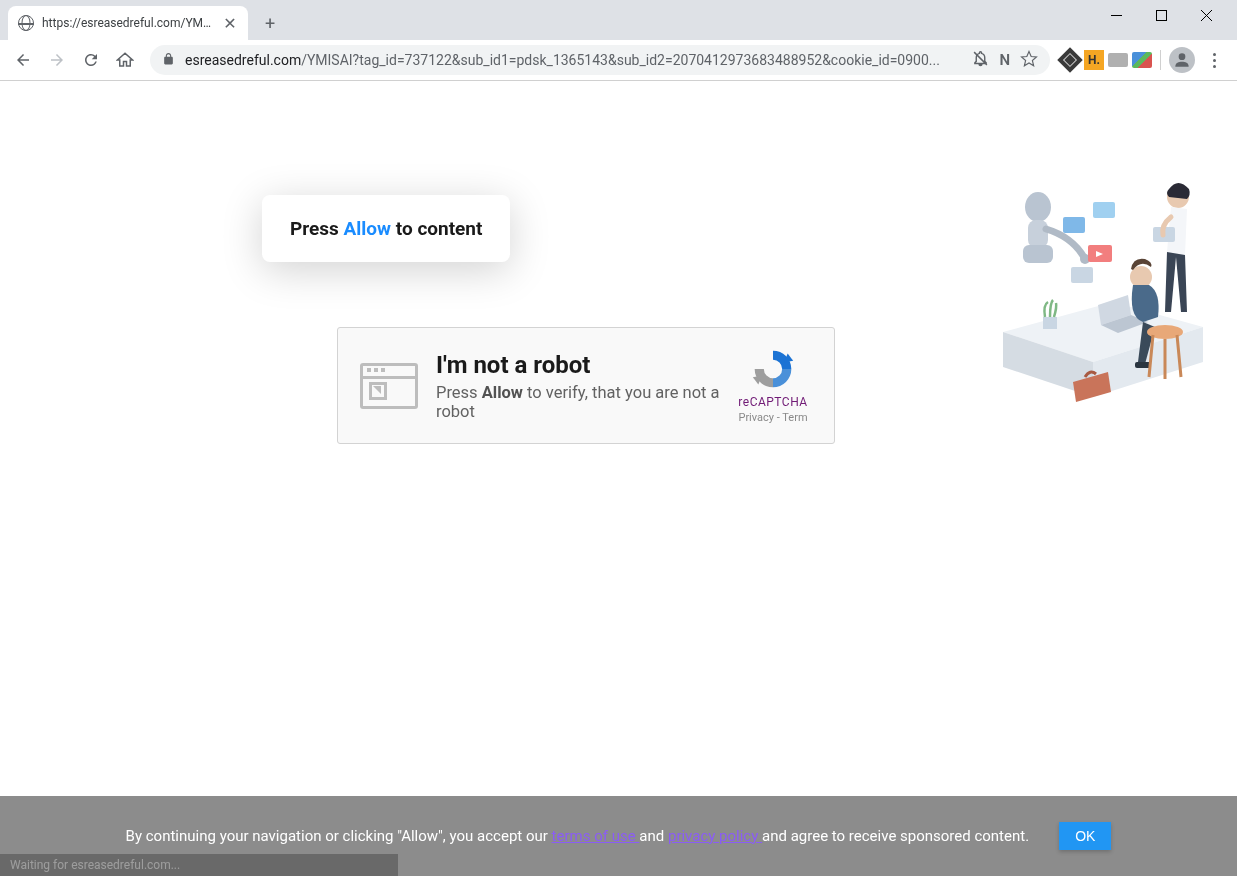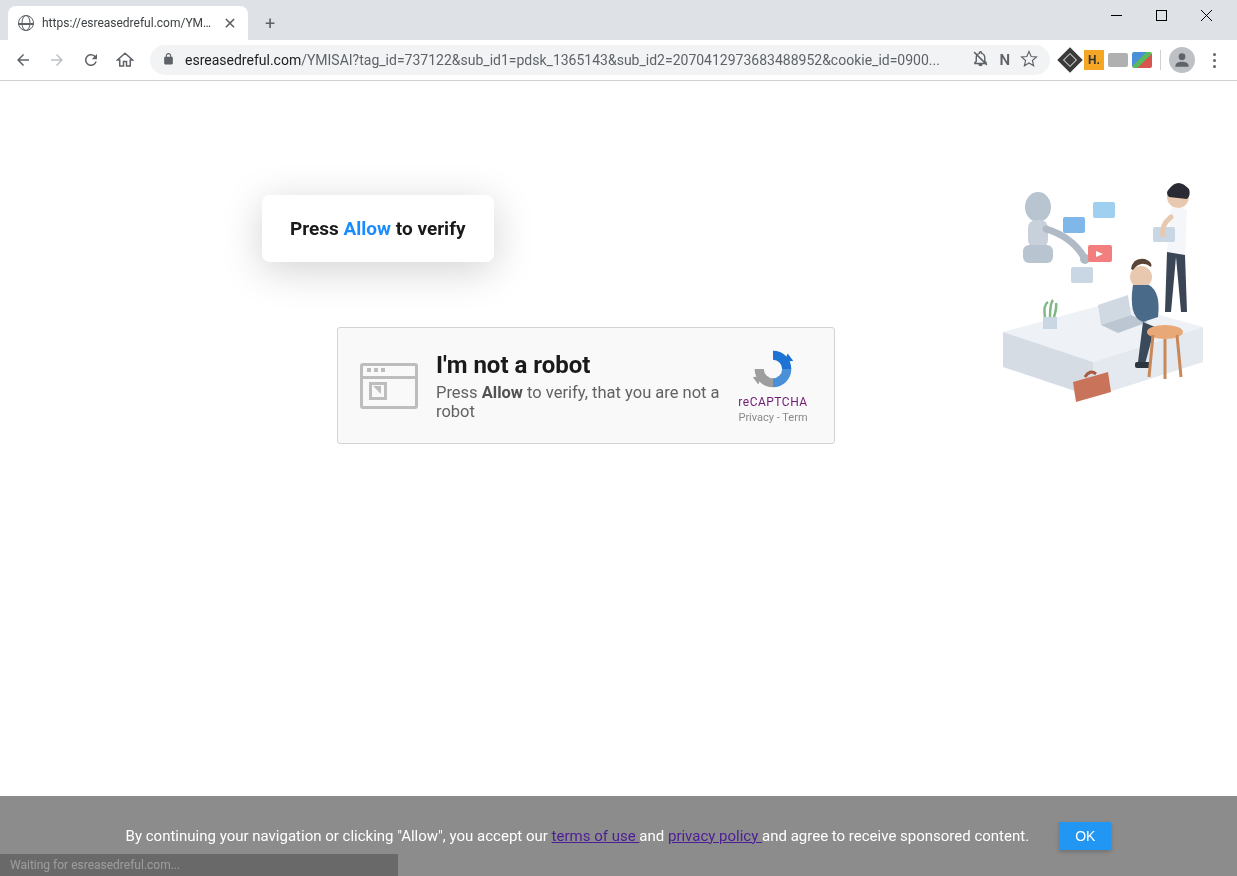--- a/index.html
+++ b/index.html
@@ -345,21 +345,21 @@
   color: #fff;
   font-size: 15px;
   padding: 0 30px;
   gap: 30px;
 }
 .cookie-text {
   text-align: center;
   line-height: 1.5;
 }
 .cookie-text a {
-  color: #4c1d95;
+  color: #8b5cf6;
   text-decoration: underline;
 }
 .cookie-ok {
   background: #2196f3;
   color: #fff;
   border: none;
   padding: 6px 16px;
   font-size: 14px;
   cursor: pointer;
   box-shadow: 0 2px 4px rgba(0,0,0,0.2);
@@ -463,21 +463,21 @@
         <span></span>
         <span></span>
         <span></span>
       </div>
   </div>
 </div>
 
 <div class="page">
 
   <div class="allow-bubble">
-    <span>Press </span><span class="allow-word">Allow</span><span> to verify</span>
+    <span>Press </span><span class="allow-word">Allow</span><span> to content</span>
   </div>
 
   <div class="captcha-box">
     <div class="window-frame">
       <div class="dots">
           <span></span>
           <span></span>
           <span></span>
         </div>
       <div class="arrow-box"></div>

